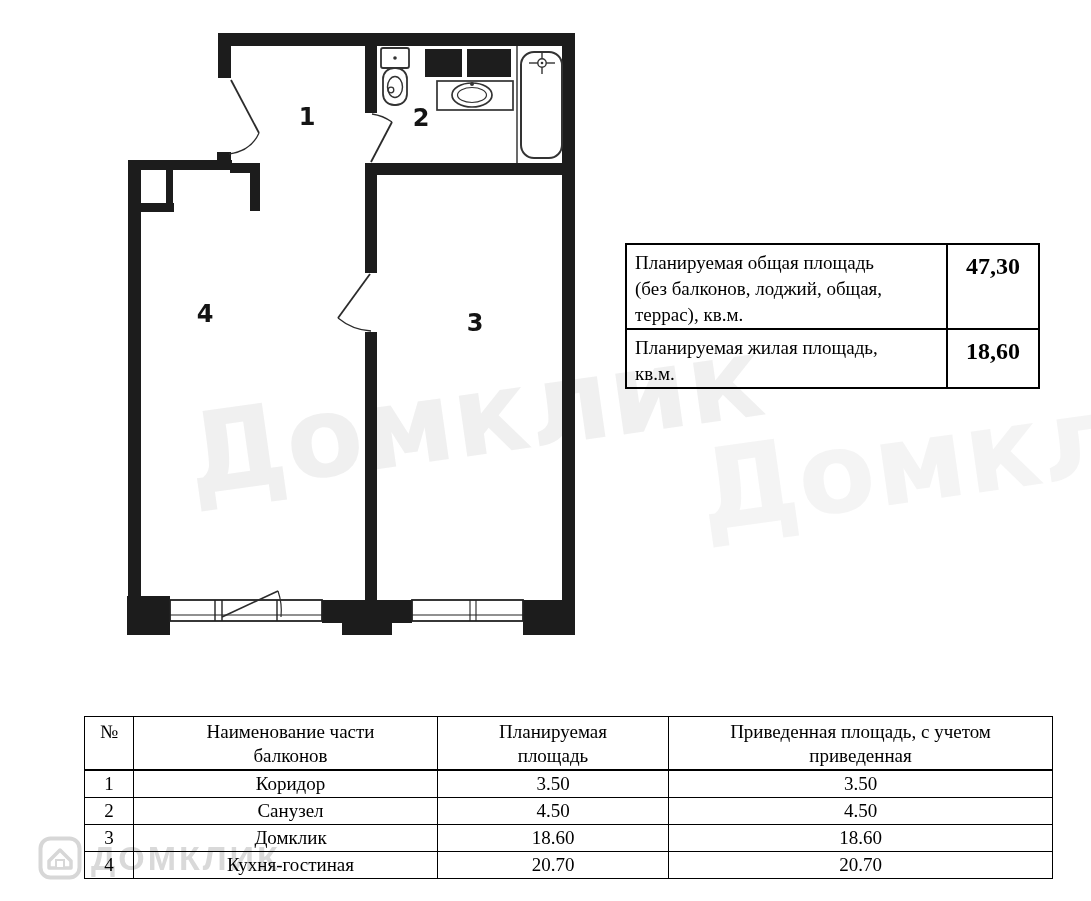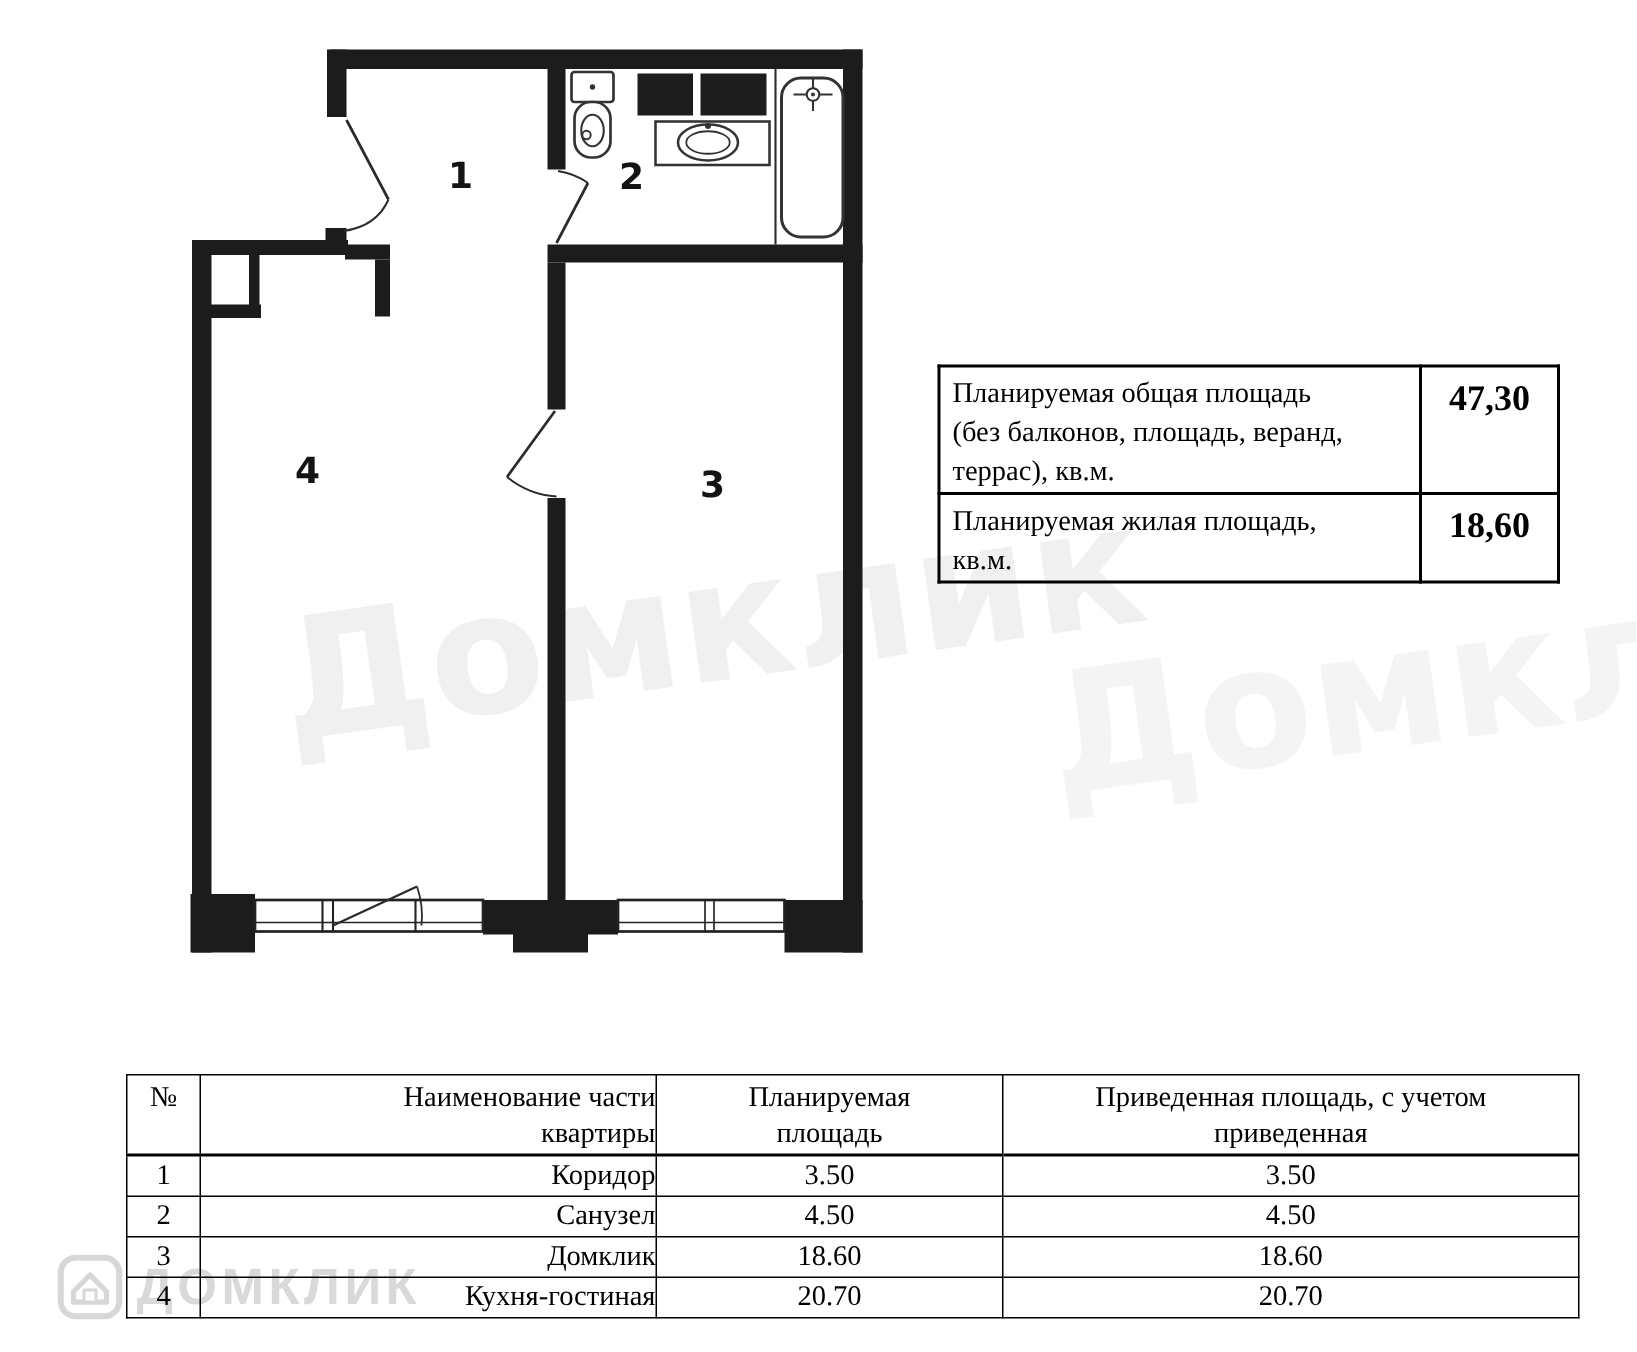--- a/index.html
+++ b/index.html
@@ -26,21 +26,21 @@
   .summary .lbl span{display:block;}
   .summary .val{width:88px;text-align:center;font-weight:bold;font-size:24px;padding-top:8px;}
   
   .rooms{position:absolute;left:84px;top:716px;width:968px;text-align:center;}
   .rooms th,.rooms td{border:1.6px solid #000;font-weight:normal;font-size:19px;
                       background:transparent;padding:0;}
   .rooms thead th{border-bottom:2.4px solid #000;vertical-align:top;padding-top:3px;
                   line-height:24px;height:49px;}
   .rooms thead th span{display:block;}
   .rooms td{height:26px;line-height:24px;}
-  .rooms .l{text-align:right;padding-left:10px;}
+  .rooms .l{text-align:center;padding-left:10px;}
   .rooms table, .summary{border:2.4px solid #000;}
 </style>
 </head>
 <body>
 
 <div class="stage">
 
   <div class="ghost ghost-1">Домклик</div>
   <div class="ghost ghost-2">Домклик</div>
 
@@ -139,21 +139,21 @@
       <text x="475" y="331">3</text>
       <text x="205" y="322">4</text>
     </g>
   </svg>
 
   <table class="summary">
     <tbody>
       <tr style="height:80px">
         <td class="lbl">
           <span>Планируемая общая площадь</span>
-          <span>(без балконов, площадь, веранд,</span>
+          <span>(без балконов, лоджий, общая,</span>
           <span>террас), кв.м.</span>
         </td>
         <td class="val">47,30</td>
       </tr>
       <tr style="height:48px">
         <td class="lbl">
           <span>Планируемая жилая площадь,</span>
           <span>кв.м.</span>
         </td>
         <td class="val">18,60</td>
@@ -166,21 +166,21 @@
       <col style="width:49px">
         <col style="width:304px">
         <col style="width:231px">
         <col style="width:384px">
     </colgroup>
     <thead>
       <tr>
         <th>№</th>
         <th class="l">
           <span>Наименование части</span>
-          <span>квартиры</span>
+          <span>балконов</span>
         </th>
         <th>
           <span>Планируемая</span>
           <span>площадь</span>
         </th>
         <th>
           <span>Приведенная площадь, с учетом</span>
           <span>приведенная</span>
         </th>
       </tr>

